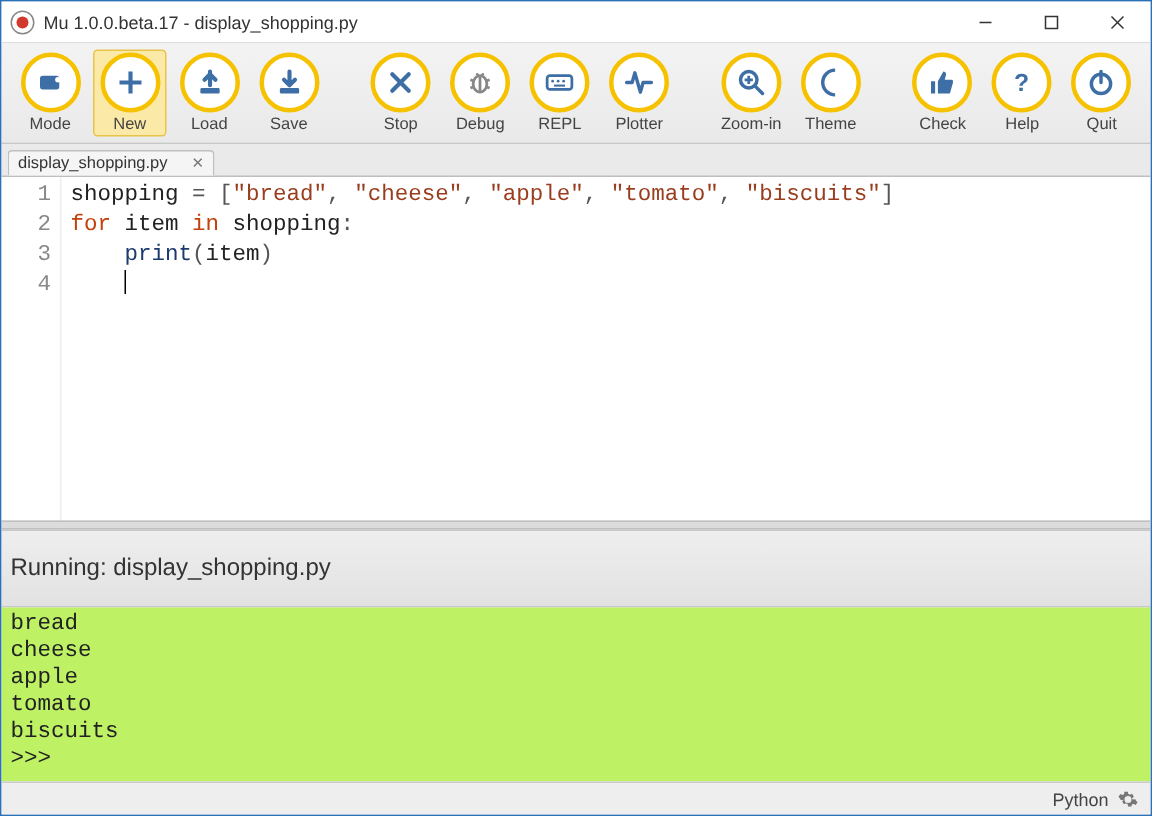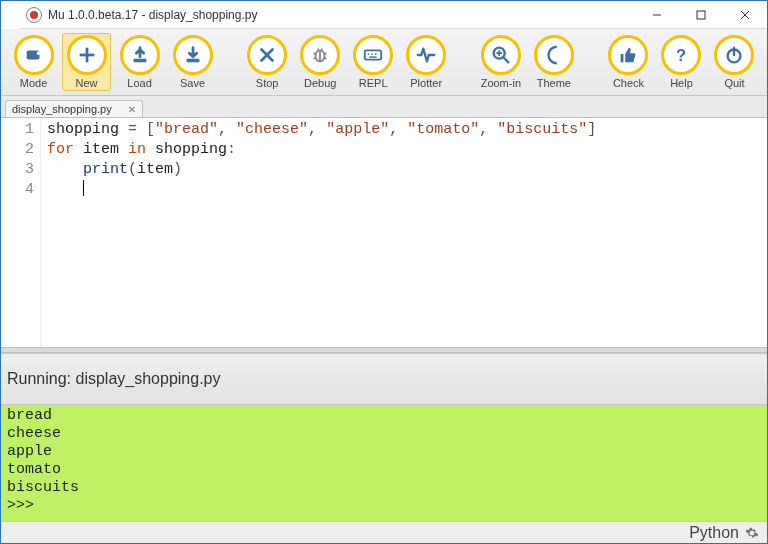--- a/index.html
+++ b/index.html
@@ -11,21 +11,20 @@
     border: 1px solid #2a71b8;
     display: flex; flex-direction: column;
     overflow: hidden;
   }
   
   .titlebar {
     height: 28px; background: #fff;
     display: flex; align-items: center;
     padding: 0 0 0 6px;
     border-bottom: 1px solid #ddd;
-    margin-left: 19px;
   }
   .app-icon {
     width: 16px; height: 16px; border-radius: 50%;
     background: #fff; border: 1px solid #888;
     display: flex; align-items: center; justify-content: center;
     margin-right: 6px;
   }
   .app-icon-inner { width: 8px; height: 8px; border-radius: 50%; background: #d0392b; }
   .title-text { flex: 1; font-size: 12px; color: #333; }
   .win-controls { display: flex; height: 100%; }
@@ -117,21 +116,21 @@
     padding: 2px 6px;
     background:#bef264; color:#222;
     white-space: pre;
   }
   
   .statusbar {
     height: 22px; background:#eeeeee;
     border-top:1px solid #c9c9c9;
     display:flex; align-items:center; justify-content:flex-end;
     padding: 0 8px; gap:6px;
-    font-size:16px; color:#444;
+    font-size:12px; color:#444;
   }
   .gear { width:14px; height:14px; }
 </style>
 </head>
 <body>
 
 <div class="titlebar">
   <div class="app-icon">
       <div class="app-icon-inner"></div>
     </div>

